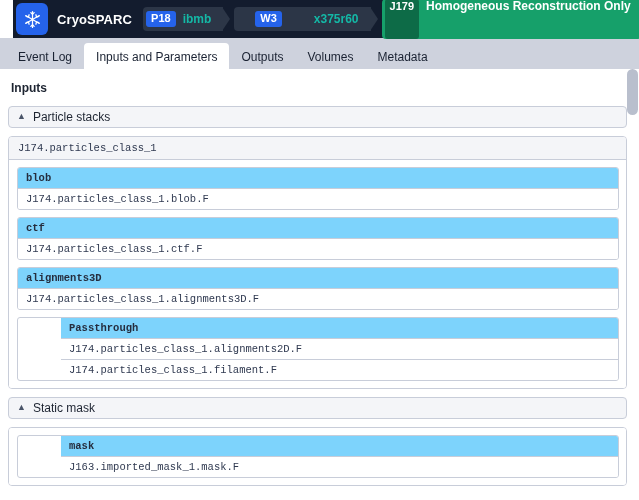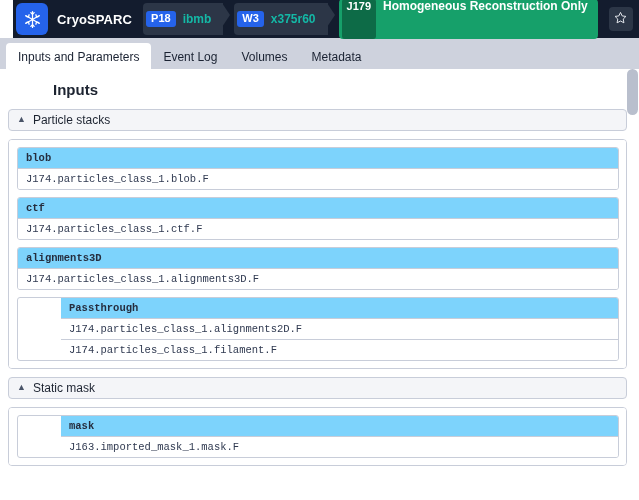--- a/index.html
+++ b/index.html
@@ -48,38 +48,38 @@
   .crumbs {
     display: flex;
     align-items: center;
     margin-left: 11px;
     height: 24px;
   }
 
   .crumb {
     display: flex;
     align-items: center;
-    height: 32px;
+    height: 24px;
     background: #2c3647;
     position: relative;
     padding-right: 12px;
   }
   .crumb:first-child { border-radius: 4px 0 0 4px; padding-left: 3px; }
   .crumb::after {
     content: "";
     position: absolute;
     right: -7px;
     top: 0;
     width: 0; height: 0;
     border-top: 12px solid transparent;
     border-bottom: 12px solid transparent;
     border-left: 8px solid #2c3647;
     z-index: 2;
   }
-  .crumb.sep-gap { margin-left: 11px; border-radius: 4px 0 0 4px; padding-left: 3px; }
+  .crumb.sep-gap { margin-left: 11px; border-radius: 4px 0 0 4px; padding-left: 21px; gap: 25px; }
 
   .crumb-chip {
     background: #2563eb;
     color: #ffffff;
     font-size: 11px;
     font-weight: bold;
     border-radius: 3px;
     padding: 2px 5px 3px;
     line-height: 1;
     white-space: nowrap;
@@ -154,25 +154,24 @@
   
   .content {
     position: relative;
     height: 431px;
     overflow: hidden;
     background: #ffffff;
     padding: 0 12px 0 8px;
   }
 
   .page-title {
-    font-size: 15px;
+    font-size: 12px;
     font-weight: bold;
     color: #1d2431;
     padding: 12px 0 11px 3px;
-    margin-left: 42px;
   }
 
   
   .group {
     margin-bottom: 8px;
   }
   .group-header {
     background: #f4f5f8;
     border: 1px solid #c8cdd9;
     border-radius: 4px;
@@ -315,38 +314,40 @@
         <circle cx="12" cy="13.6" r="7.6"></circle>
         <path d="M12 13.6V9.6M9.6 2.6h4.8M19 7l1.6-1.6"></path>
       </svg>
     </span>
 
   </div>
 
 </div>
 
 <div class="tabbar">
+  <div class="tab">Event Log</div>
   <div class="tab active">Inputs and Parameters</div>
-  <div class="tab">Event Log</div>
+  <div class="tab">Outputs</div>
   <div class="tab">Volumes</div>
   <div class="tab">Metadata</div>
 </div>
 
 <div class="content">
 
   <div class="page-title">Inputs</div>
 
   <div class="group">
 
     <div class="group-header">
       <span class="caret">▲</span>
       <span class="group-title">Particle stacks</span>
     </div>
 
     <div class="result-card">
+      <div class="result-name">J174.particles_class_1</div>
       <div class="result-body">
 
         <div class="slot">
           <div class="slot-header">blob</div>
           <div class="slot-row">J174.particles_class_1.blob.F</div>
         </div>
 
         <div class="slot">
           <div class="slot-header">ctf</div>
           <div class="slot-row">J174.particles_class_1.ctf.F</div>

